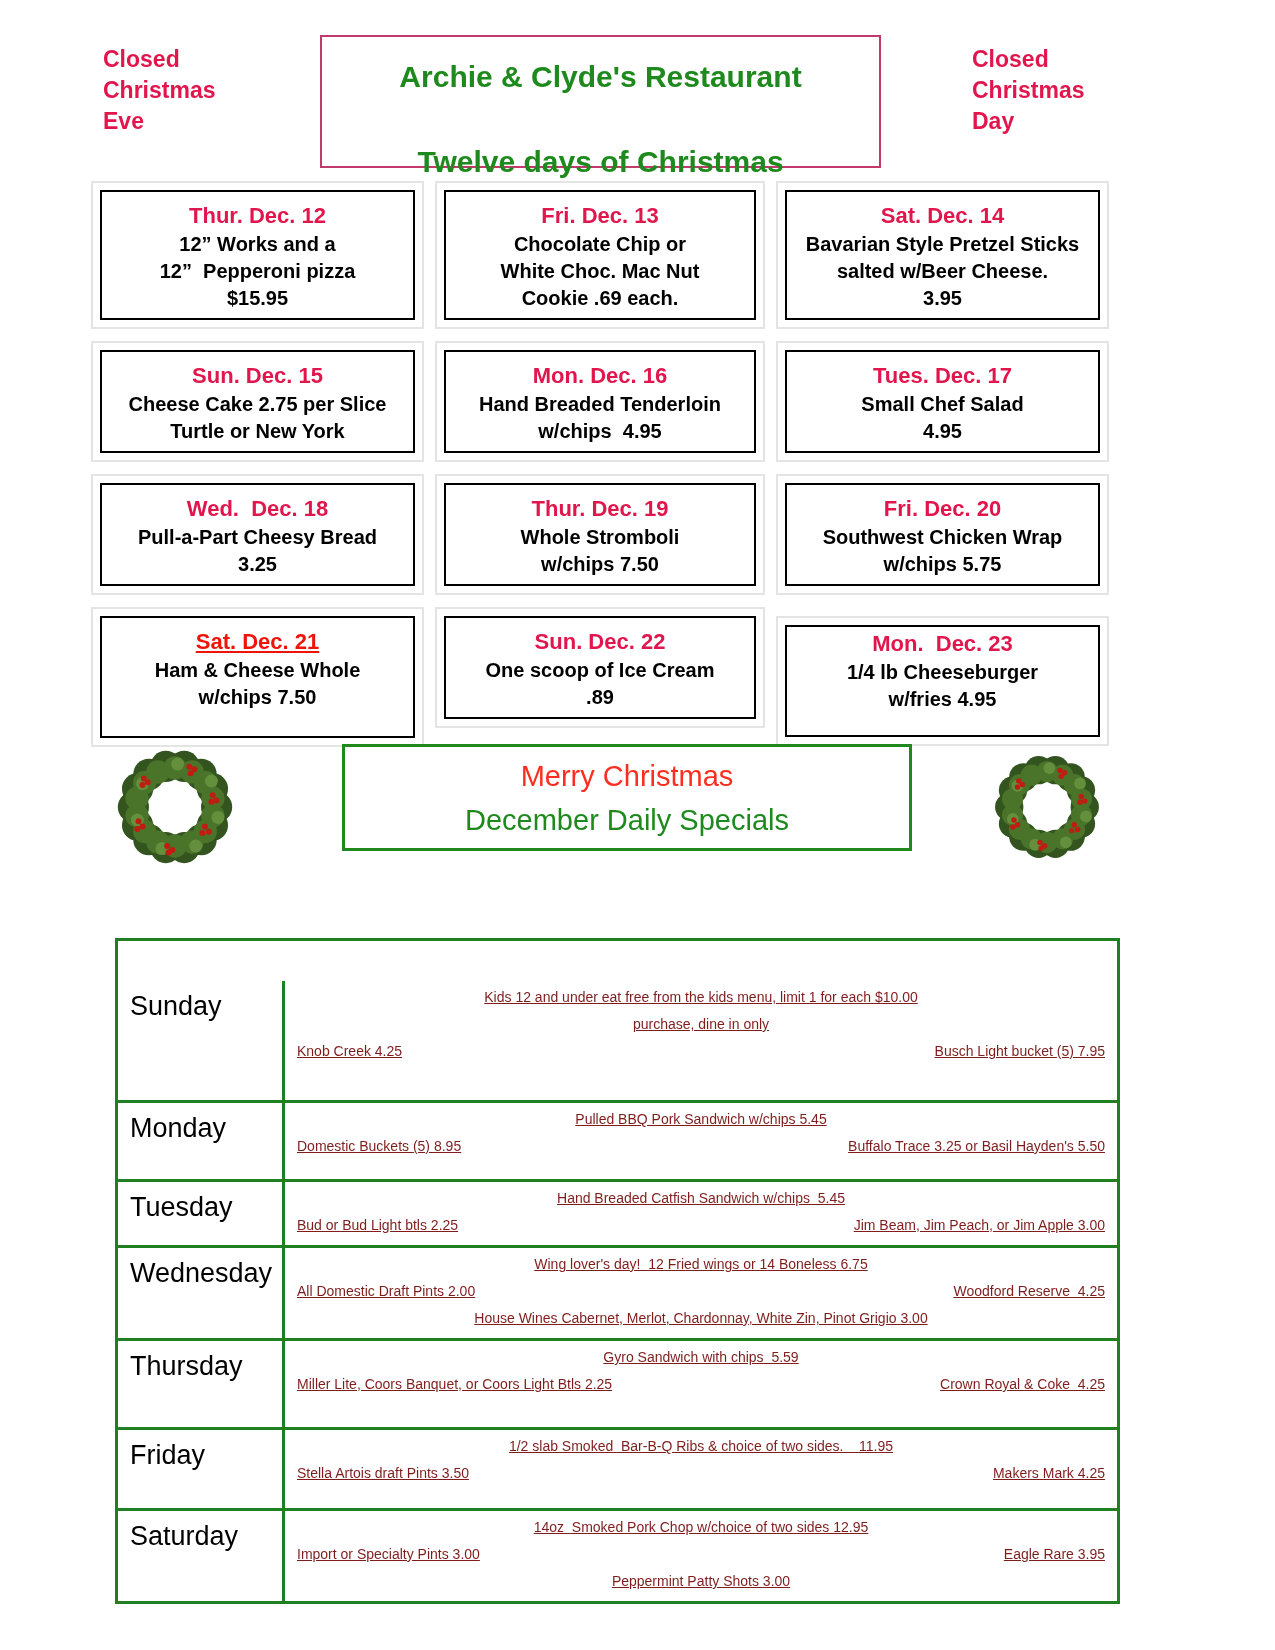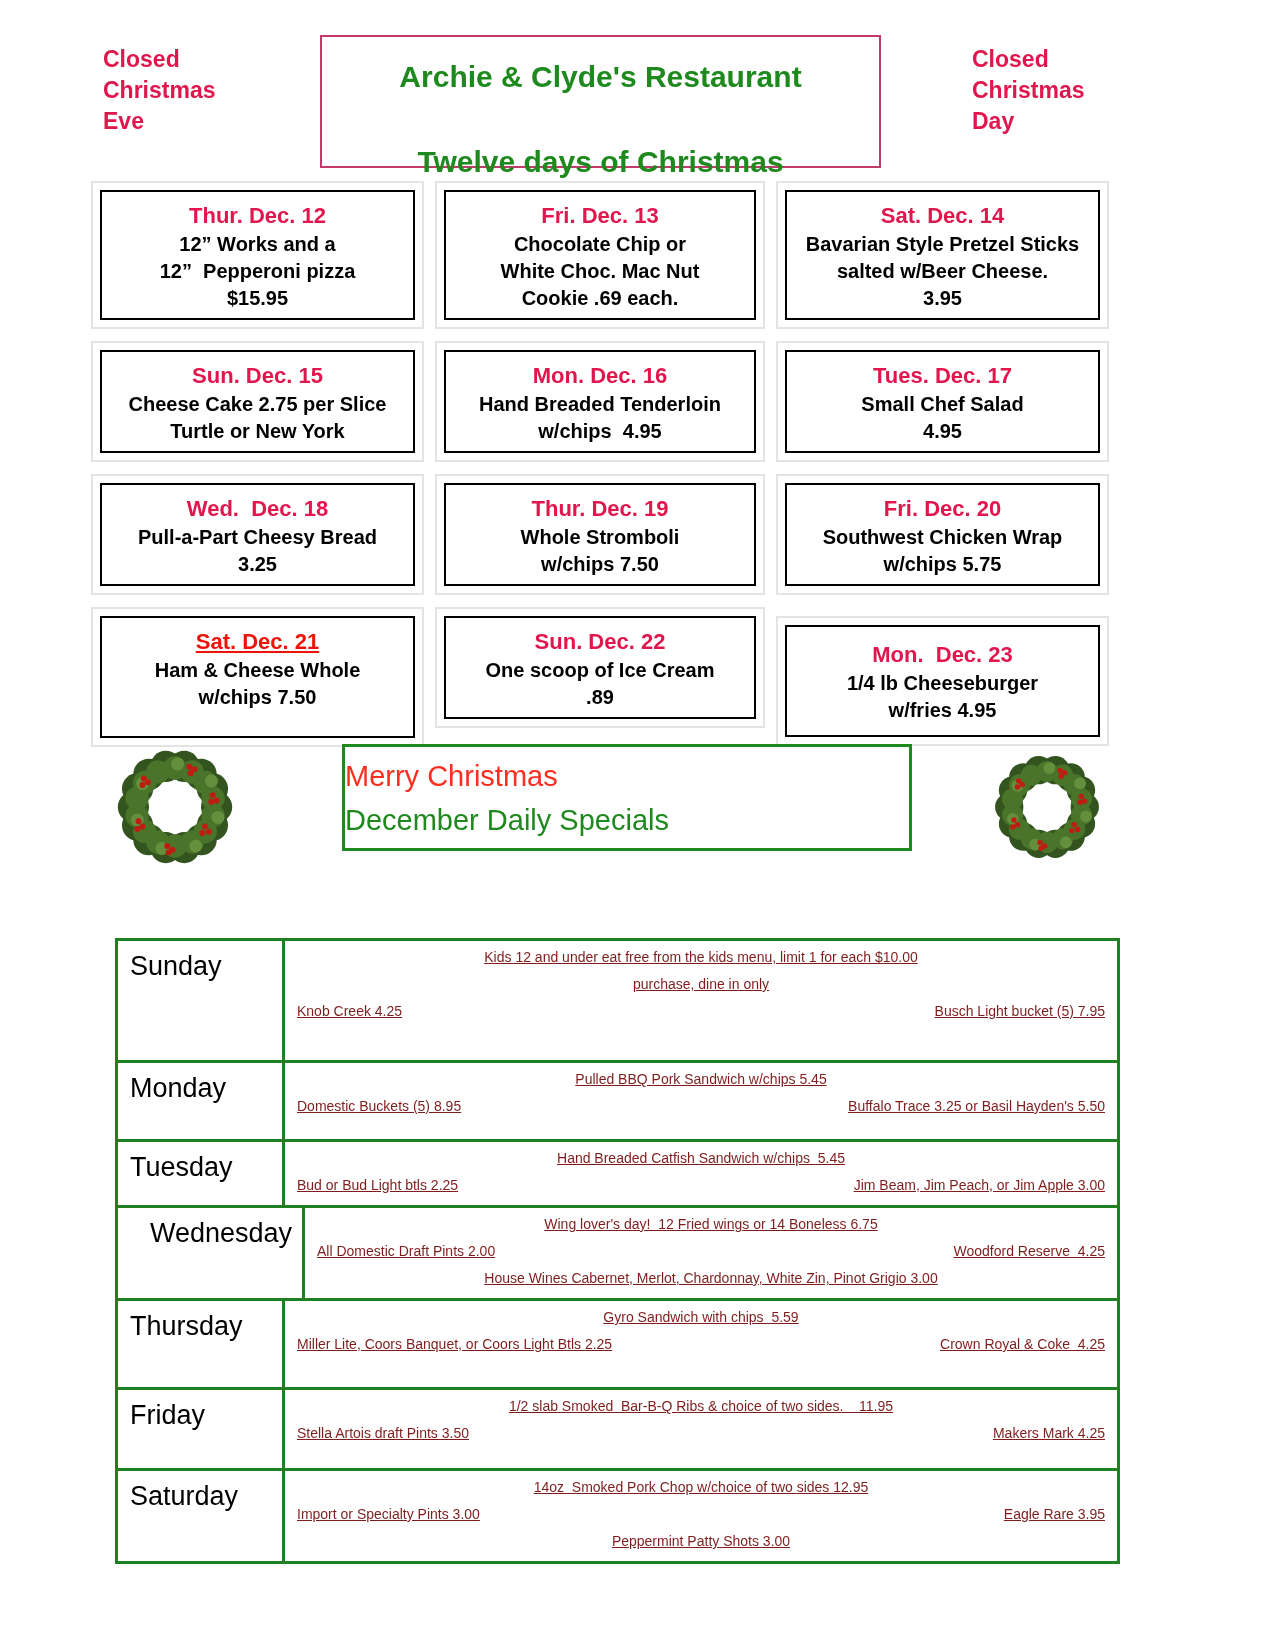--- a/index.html
+++ b/index.html
@@ -34,48 +34,48 @@
   .day-card {
     background: #fff; border: 2px solid #000;
     outline: 2px solid var(--shadow-gray, #e4e4e4); outline-offset: 7px;
     text-align: center; padding: 8px 5px 6px;
   }
   .card-date   { font-weight: 700; font-size: 22px; line-height: 31px; color: var(--crimson, #e0164d); white-space: pre-wrap; }
   .card-detail { font-weight: 700; font-size: 20px; line-height: 27px; color: #000; white-space: pre-wrap; }
   .bright .card-date { color: var(--bright-red, #ee1409); text-decoration: underline; }
   .h4a { min-height: 122px; align-self: start; }
   .h4b { min-height: 88px;  align-self: start; }
-  .h4c { min-height: 112px; align-self: start; margin-top: 9px; padding-top: 12px; }
+  .h4c { min-height: 112px; align-self: start; margin-top: 9px; padding-top: 1px; }
 
   
   .specials-header { position: absolute; left: 0; top: 742px; width: 1275px; height: 132px; }
   .wreath { position: absolute; top: 0; }
   .wreath-left  { left: 110px; width: 130px; height: 130px; }
   .wreath-right { left: 988px; width: 118px; height: 130px; }
   .specials-box {
     position: absolute; left: 342px; top: 2px; width: 570px; height: 107px;
     border: 3px solid var(--green, #1e8a1e); background: #fff;
-    display: flex; flex-direction: column; justify-content: center; gap: 2px; 
+    display: flex; flex-direction: column; justify-content: center; gap: 2px; text-align: center;
   }
   .merry-line    { font-size: 29px; line-height: 42px; color: var(--merry-red, #fb2e20); }
   .december-line { font-size: 29px; line-height: 42px; color: var(--green, #1e8a1e); }
 
   
   .weekly-table { position: absolute; left: 115px; top: 938px; width: 1005px; border: 3px solid var(--table-green, #1e8020); background: #fff; }
   .w-row { display: flex; border-top: 3px solid var(--table-green, #1e8020); }
   .w-row:first-child { border-top: 0; }
   .day-cell {
     flex: 0 0 167px; border-right: 3px solid var(--table-green, #1e8020);
     font-size: 27px; line-height: 34px; color: #000; padding: 8px 4px 4px 12px;
   }
   .content-cell { flex: 1; padding: 3px 12px 6px; font-size: 14px; line-height: 27px; color: #7f1d1d; text-decoration: underline; }
   .center { text-align: center; white-space: pre-wrap; }
   .lr { display: flex; justify-content: space-between; white-space: pre-wrap; align-items: flex-end; }
-  .rh-sun { min-height: 119px; } .rh-mon { min-height: 79px; } .rh-tue { min-height: 61px; }
-  .rh-wed { min-height: 81px; padding-left: 20px; }  .rh-thu { min-height: 89px; } .rh-fri { min-height: 81px; }
+  .rh-sun { min-height: 119px; margin-top: 40px; } .rh-mon { min-height: 79px; } .rh-tue { min-height: 61px; }
+  .rh-wed { min-height: 81px; }  .rh-thu { min-height: 89px; } .rh-fri { min-height: 81px; }
   .rh-sat { min-height: 80px; }
 </style>
 </head>
 <body>
 
 <div class="page">
 
   <div class="closed-note closed-left">Closed
 Christmas
 Eve</div>

